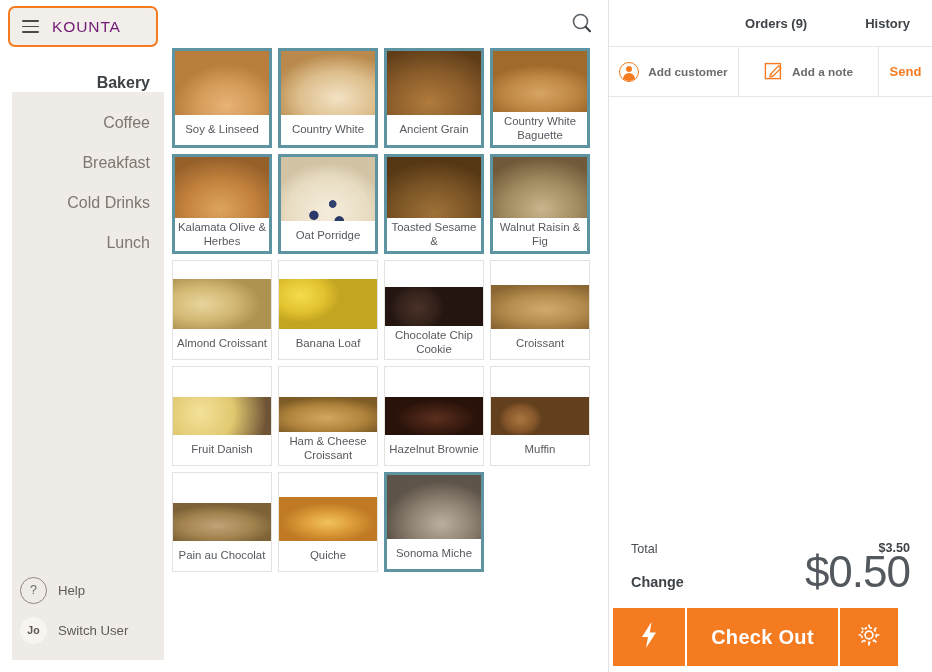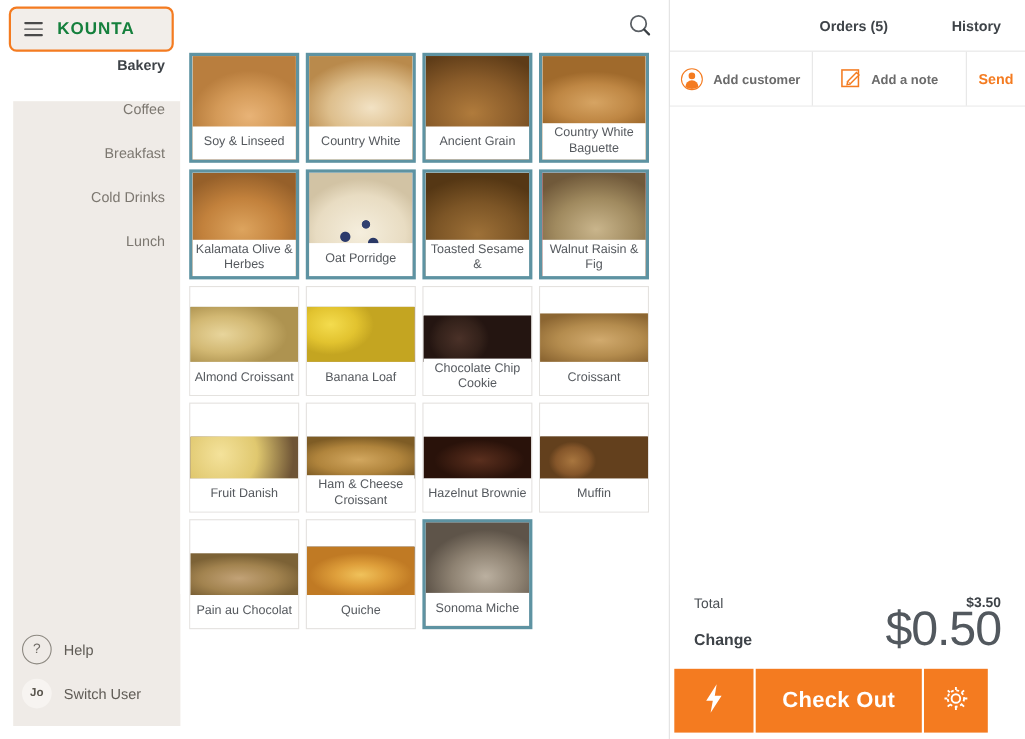--- a/index.html
+++ b/index.html
@@ -60,39 +60,39 @@
   }
   .hamburger i {
     display: block;
     height: 1.6px;
     width: 100%;
     background: #4A4A4A;
     border-radius: 1px;
   }
   .brand-text {
     font-size: 15.5px;
-    font-weight: bold;
+    font-weight: normal;
     letter-spacing: 0.9px;
-    color: #15803d;
+    color: #701a75;
   }
 
   .nav {
     position: absolute;
     left: 0;
     top: 52px;
     width: 164px;
   }
   .nav-item {
     position: relative;
     height: 40px;
     display: flex;
-    align-items: flex-start;
+    align-items: flex-end;
     justify-content: flex-end;
     padding-right: 14px;
-    font-size: 13px;
+    font-size: 16px;
     color: #7C7770;
     cursor: pointer;
     z-index: 2;
   }
   .nav-item.active {
     color: #3E4348;
     font-weight: bold;
     background: #ffffff;
   }
 
@@ -559,21 +559,21 @@
       </div>
 
 
     </div>
   </div>
 
   <div class="order-panel">
 
     <div class="order-head">
       <span class="oh-spacer"></span>
-      <span class="oh-cell oh-orders">Orders (5)</span>
+      <span class="oh-cell oh-orders">Orders (9)</span>
       <span class="oh-cell oh-history">History</span>
     </div>
 
     <div class="action-row">
       <div class="action-cell customer">
         <span class="ic-person"></span>
         <span>Add customer</span>
       </div>
       <div class="action-cell note">
         <span>

